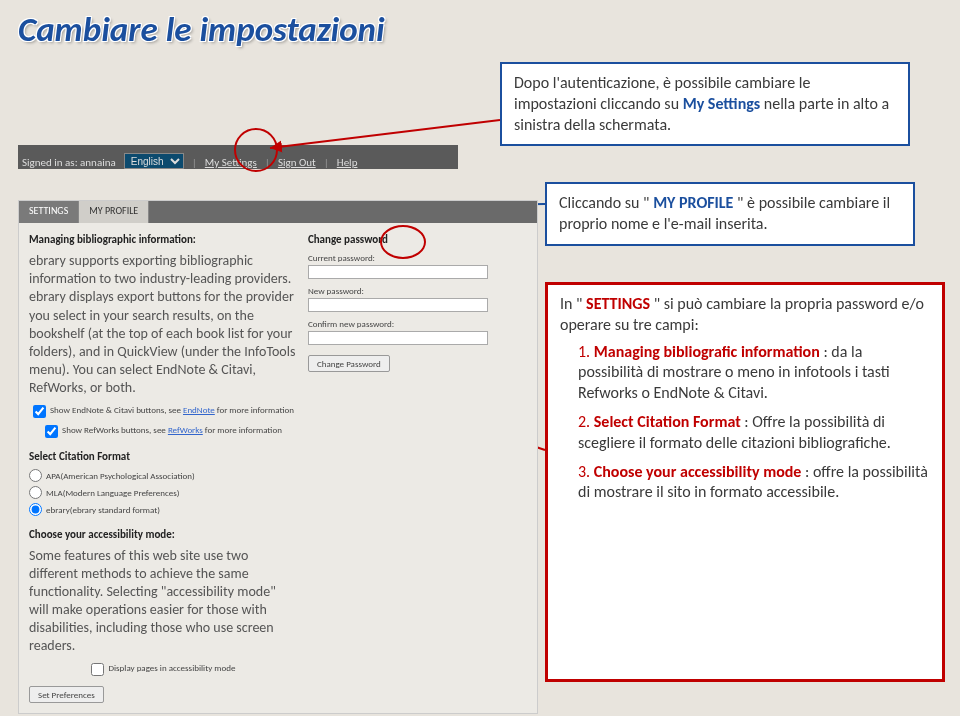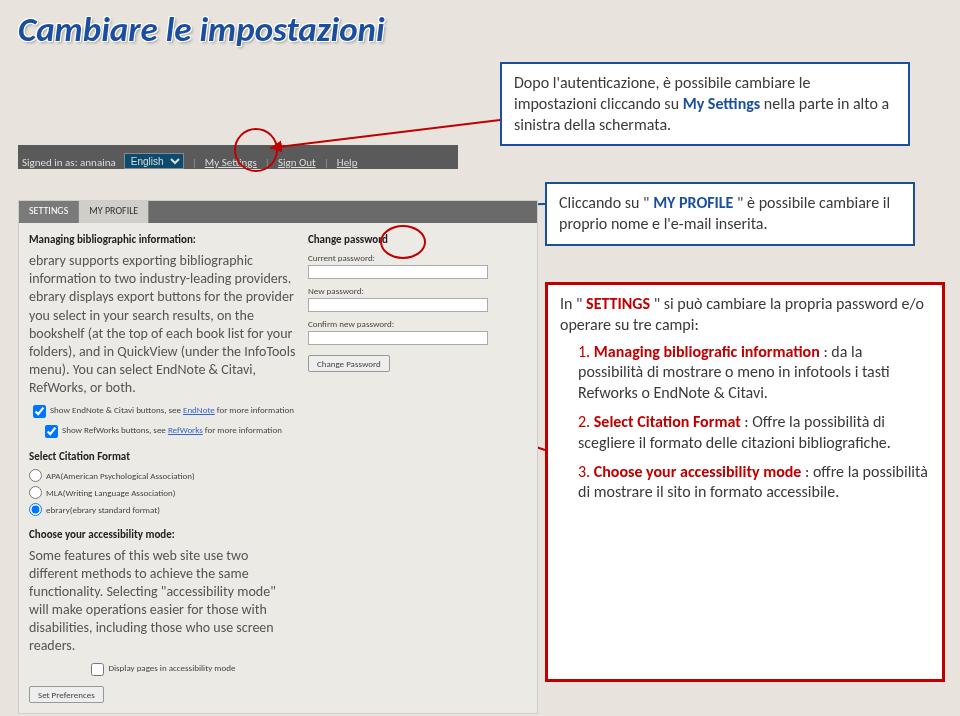--- a/index.html
+++ b/index.html
@@ -259,21 +259,21 @@
           <span>Show RefWorks buttons, see </span><span class="link2">RefWorks</span><span> for more information</span>
         </span>
       </div>
       <div class="sec-head2">Select Citation Format</div>
       <div class="radio-row">
           <input type="radio" name="cf" style="">
           <span>APA(American Psychological Association)</span>
         </div>
       <div class="radio-row">
           <input type="radio" name="cf" style="">
-          <span>MLA(Writing Language Association)</span>
+          <span>MLA(Modern Language Preferences)</span>
         </div>
       <div class="radio-row">
           <input type="radio" name="cf" checked="" style="">
           <span>ebrary(ebrary standard format)</span>
         </div>
       <div class="sec-head2">Choose your accessibility mode:</div>
       <div class="desc">Some features of this web site use two different methods to achieve the same functionality. Selecting "accessibility mode" will make operations easier for those with disabilities, including those who use screen readers.</div>
       <div class="chk-row">
           <input type="checkbox" style="">
           <span>Display pages in accessibility mode</span>

